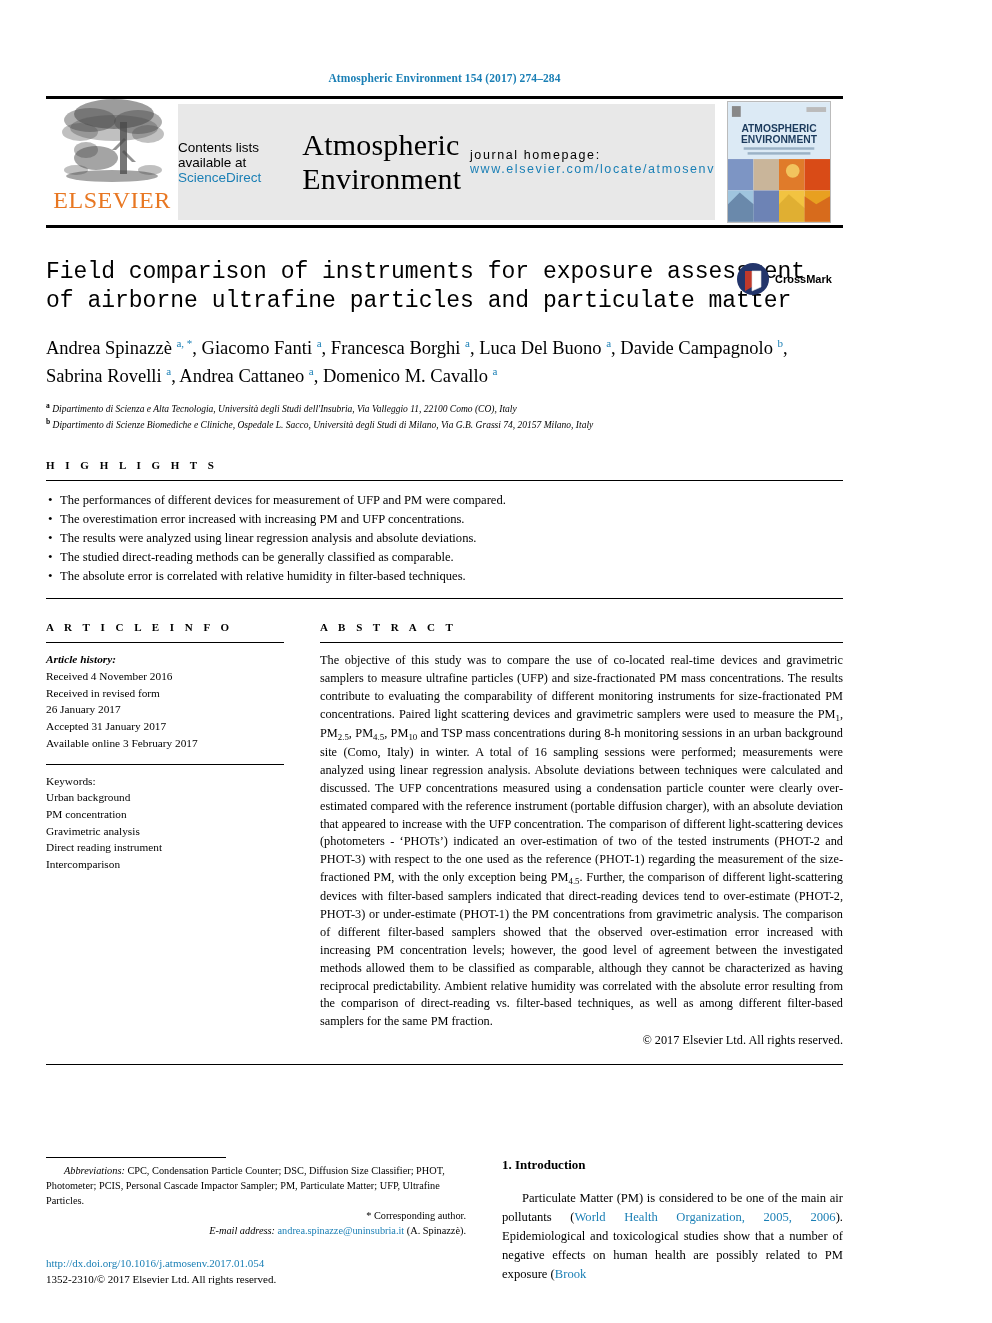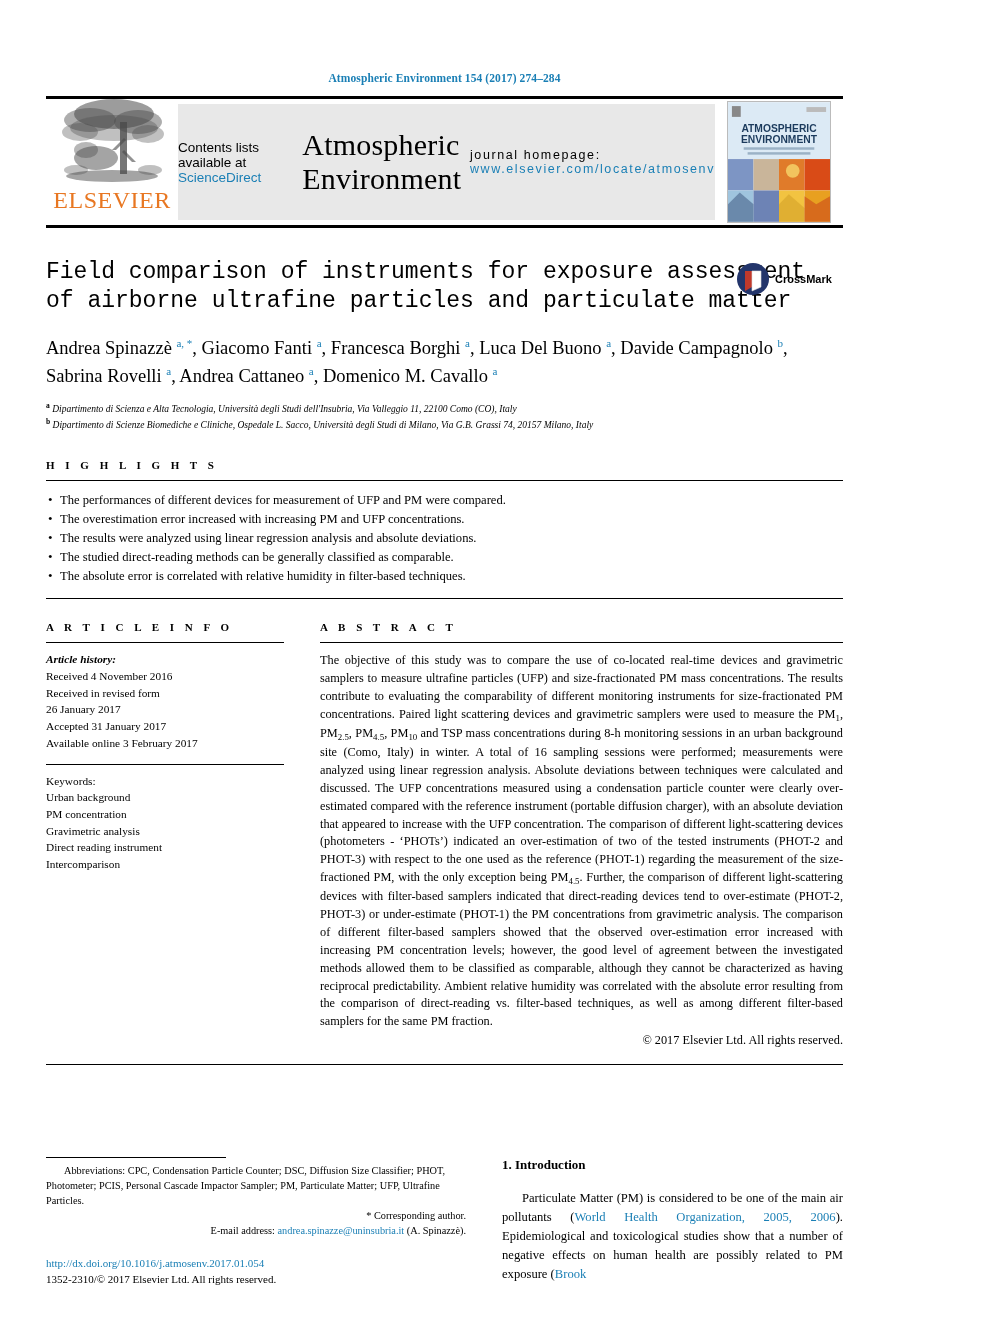--- a/index.html
+++ b/index.html
@@ -146,21 +146,21 @@
 
   .block-rule-bottom { border-top: 1.5px solid #000; margin-top: 16px; }
 
   
   .bottom { display: flex; margin-top: 92px; gap: 36px; }
   .bot-left { width: 420px; flex: 0 0 420px; position: relative; }
   .bot-right { flex: 1 1 auto; }
 
   .fn-rule { border-top: 1px solid #000; width: 180px; margin-bottom: 6px; }
   .footnotes { font-size: 10.3px; line-height: 1.45; }
-  .footnotes .ital { }
+  .footnotes .ital { font-style: italic; }
   .footnotes .indent { text-indent: 18px; }
   .footnotes .star-row { padding-left: 9px; text-align: right; }
   .footnotes a, .doi-link { color: #1a7fb5; text-decoration: none; }
   .doi-block { margin-top: 16px; font-size: 11px; line-height: 1.5; }
 
   .sec-title { font-size: 13px; font-weight: bold; font-family: "Liberation Serif", serif; }
   .intro-body { font-size: 12.6px; line-height: 1.5; text-align: justify; margin-top: 16px; text-indent: 20px; }
   .cite { color: #1a7fb5; }
   sub { font-size: 0.72em; }
 </style>

